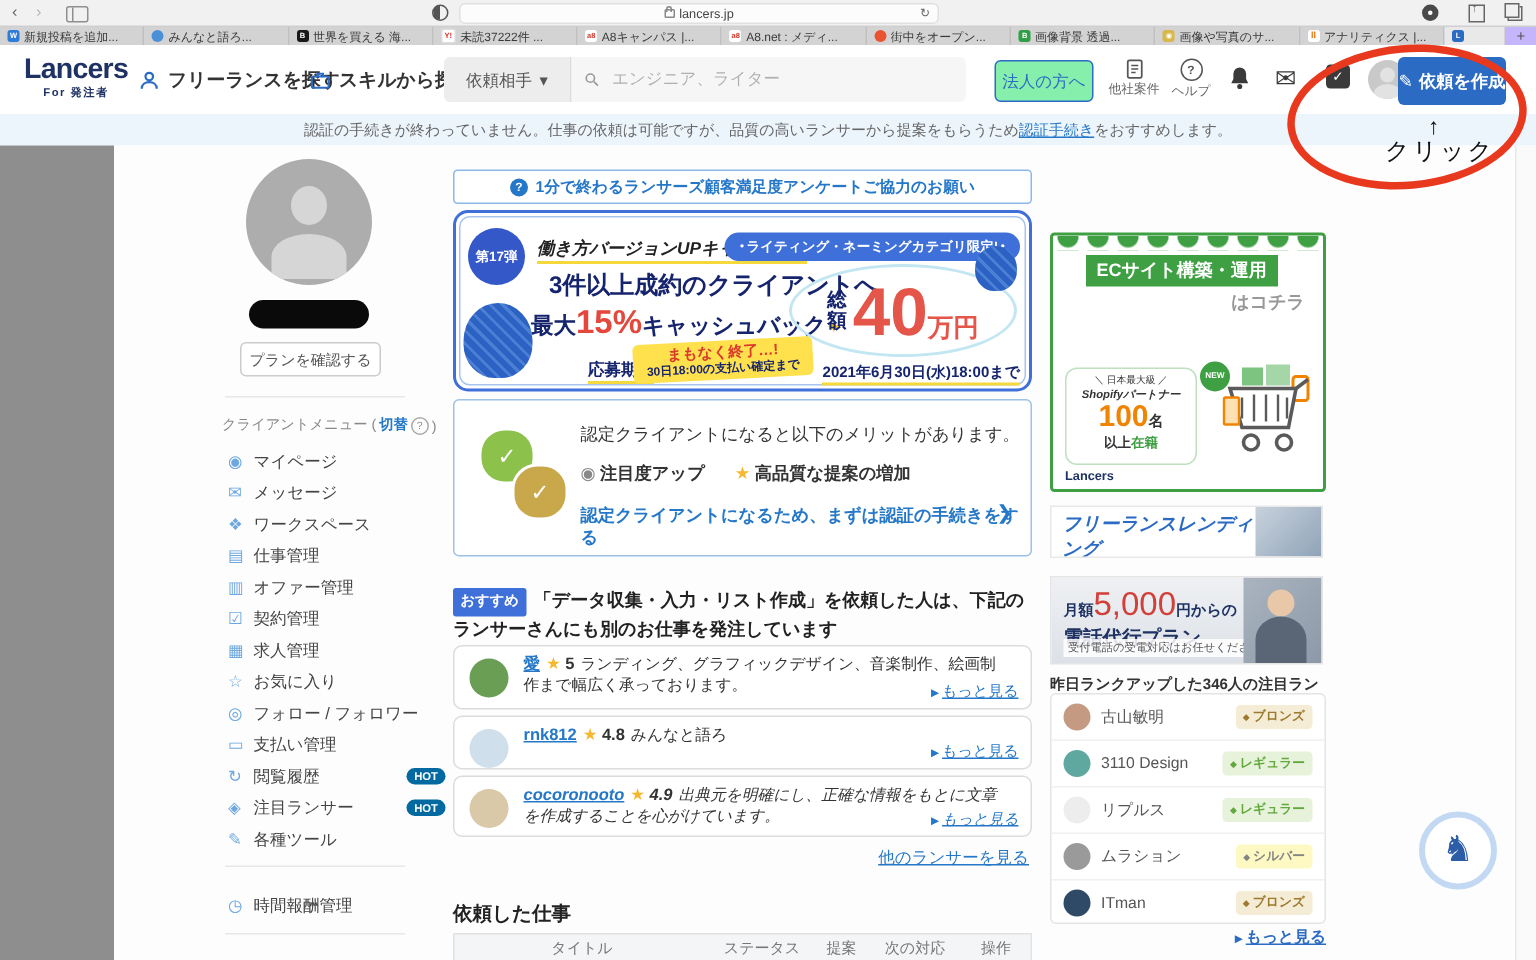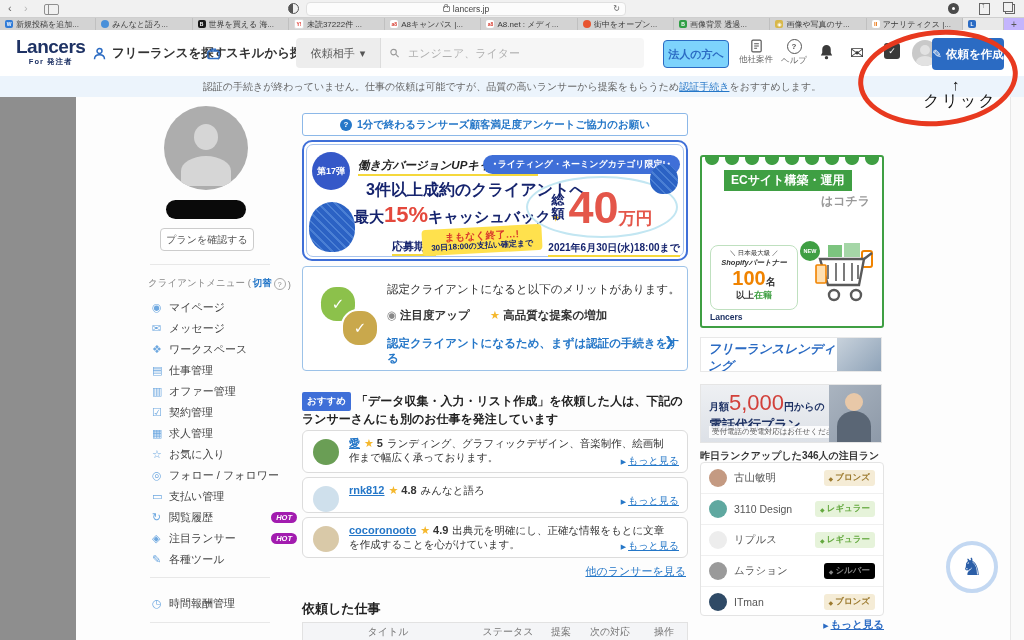--- a/index.html
+++ b/index.html
@@ -46,21 +46,21 @@
   #siteheader{position:absolute;left:0;top:30px;width:1024px;height:46px;background:#fff;border-bottom:1px solid #e6e6e6;}
   #logo{position:absolute;left:16px;top:7px;text-align:center;}
   #logo .l1{font-size:19px;font-weight:800;color:#1e3264;letter-spacing:-0.5px;line-height:20px;}
   #logo .l2{font-size:7.5px;font-weight:700;color:#1e3264;letter-spacing:1px;}
   .hnav{position:absolute;top:15px;display:flex;align-items:center;gap:5px;font-size:12.5px;font-weight:700;color:#333;cursor:pointer;}
   #searchwrap{position:absolute;left:296px;top:8px;width:348px;height:30px;display:flex;border-radius:4px;overflow:hidden;}
   #searchcat{flex:0 0 84px;background:#ededed;border-right:1px solid #dcdcdc;display:flex;align-items:center;justify-content:center;gap:5px;font-size:11px;color:#555;}
   #searchbox{flex:1;background:#f6f6f6;display:flex;align-items:center;padding:0 8px;gap:6px;}
   #searchbox input{border:none;background:transparent;outline:none;font-size:11px;color:#333;width:100%;font-family:inherit;}
   #searchbox input::placeholder{color:#b0b0b0;}
-  #corpbtn{position:absolute;left:663px;top:10px;width:64px;height:26px;border:1.5px solid #2b6bc3;border-radius:4px;background:#7dd3fc;color:#2b6bc3;font-size:11px;font-weight:700;display:flex;align-items:center;justify-content:center;}
+  #corpbtn{position:absolute;left:663px;top:10px;width:64px;height:26px;border:1.5px solid #2b6bc3;border-radius:4px;background:#86efac;color:#2b6bc3;font-size:11px;font-weight:400;display:flex;align-items:center;justify-content:center;}
   .hdricon{position:absolute;top:9px;width:36px;display:flex;flex-direction:column;align-items:center;gap:1px;font-size:8.5px;color:#666;}
   .qcirc{width:13px;height:13px;border:1.5px solid #555;border-radius:50%;display:flex;align-items:center;justify-content:center;font-size:8px;font-weight:700;color:#555;}
   .blackicon{position:absolute;top:13px;font-size:17px;color:#3a3a3a;}
   #clipicon{position:absolute;left:884px;top:13px;width:16px;height:16px;background:#3a3a3a;border-radius:3px;color:#fff;font-size:9px;display:flex;align-items:center;justify-content:center;}
   #hdravatar{position:absolute;left:912px;top:10px;width:26px;height:26px;border-radius:50%;background:#c9c9c9;overflow:hidden;}
   #hdravatar::before{content:"";position:absolute;left:8px;top:5px;width:10px;height:10px;border-radius:50%;background:#e2e2e2;}
   #hdravatar::after{content:"";position:absolute;left:4px;top:16px;width:18px;height:12px;border-radius:50%;background:#e2e2e2;}
   #createbtn{position:absolute;left:932px;top:8px;width:72px;height:32px;background:#2b6bc3;border-radius:4px;color:#fff;font-size:11.5px;font-weight:700;display:flex;align-items:center;justify-content:center;gap:4px;}
 
   
@@ -79,21 +79,21 @@
   #namebar{position:absolute;left:166px;top:103px;width:80px;height:19px;border-radius:10px;background:#0a0a0a;}
   #planbtn{position:absolute;left:160px;top:131px;width:92px;height:21px;border:1px solid #ccc;border-radius:4px;background:#fff;font-size:10px;color:#555;display:flex;align-items:center;justify-content:center;}
   .sdivider{position:absolute;left:150px;width:120px;height:1px;background:#e8e8e8;}
   #menutitle{position:absolute;left:148px;top:180px;font-size:9.5px;color:#888;display:flex;align-items:flex-end;gap:2px;}
   #menutitle .sw{color:#2577c8;font-weight:700;}
   #menutitle .mhelp{width:10px;height:10px;border:1px solid #aaa;border-radius:50%;font-size:7px;color:#888;display:flex;align-items:center;justify-content:center;}
   #menu{position:absolute;left:152px;top:200px;width:145px;}
   .mitem{height:21px;display:flex;align-items:center;cursor:pointer;}
   .micon{width:17px;font-size:11px;color:#6ea8e0;}
   .mlabel{font-size:11px;color:#444;}
-  .hotbadge{margin-left:auto;background:#a21caf;color:#fff;font-size:7.5px;font-weight:700;border-radius:8px;padding:1px 5px;font-style:italic;}
+  .hotbadge{margin-left:auto;background:#0369a1;color:#fff;font-size:7.5px;font-weight:700;border-radius:8px;padding:1px 5px;}
   #timeitem{position:absolute;left:152px;top:496px;display:flex;align-items:center;height:21px;}
 
   
   #maincol{position:absolute;left:302px;top:0;width:386px;height:543px;}
   #surveybox{position:absolute;left:0;top:16px;width:384px;height:21px;border:1px solid #8cb8e8;border-radius:3px;background:#fff;display:flex;align-items:center;justify-content:center;gap:5px;}
   #surveybox .qball{width:12px;height:12px;border-radius:50%;background:#2577c8;color:#fff;font-size:8px;font-weight:700;display:flex;align-items:center;justify-content:center;}
   #surveybox .stext{font-size:10.5px;font-weight:700;color:#2577c8;}
 
   #campaign{position:absolute;left:0;top:43px;width:382px;height:117px;border:2px solid #3f6fd8;border-radius:10px;background:#fff;}
   #campaign::before{content:"";position:absolute;inset:2px;border:1px solid #a8c4ee;border-radius:7px;}
@@ -129,21 +129,21 @@
   .meritbens .eye{color:#888;margin-right:3px;}
   .meritbens .st{color:#f5b82e;margin-right:3px;}
   .meritlink{position:absolute;left:84px;top:69px;font-size:11.5px;font-weight:700;color:#2577c8;}
   .meritchev{position:absolute;right:12px;top:67px;font-size:13px;font-weight:700;color:#2577c8;}
 
   #rectitle{position:absolute;left:0;top:295px;width:386px;font-size:12px;font-weight:800;color:#222;line-height:16.5px;}
   .recbadge{display:inline-block;background:#3f6fd8;color:#fff;font-size:9.5px;font-weight:700;border-radius:2px;padding:1px 5px;margin-right:5px;vertical-align:1px;}
   .lcard{position:absolute;left:0;width:384px;background:#fff;border:1px solid #dcdcdc;border-radius:6px;}
   #lcard0{top:333px;height:41px;}
   #lcard1{top:380px;height:34px;}
-  #lcard2{top:420px;height:39px;}
+  #lcard2{top:420px;height:39px;font-style:italic;}
   .lav{position:absolute;left:10px;top:8px;width:26px;height:26px;border-radius:50%;}
   .lbody{margin:5px 14px 0 46px;font-size:10.5px;color:#333;line-height:14px;}
   .lname{color:#2577c8;font-weight:700;font-size:11px;text-decoration:underline;margin-right:4px;}
   .lstar{color:#f5b82e;font-size:11px;}
   .lrate{font-weight:800;font-size:11px;margin-right:4px;}
   .lmore{position:absolute;right:8px;bottom:4px;font-size:10px;color:#2577c8;text-decoration:underline;}
   .lmore .arr{font-size:7px;text-decoration:none;display:inline-block;margin-right:2px;}
   #otherslink{position:absolute;right:2px;top:467px;font-size:11px;color:#2577c8;text-decoration:underline;margin-left:47px;}
 
   #jobshead{position:absolute;left:0;top:503px;font-size:13px;font-weight:800;color:#222;}
@@ -190,21 +190,21 @@
   #rankhead{position:absolute;left:0;top:352px;font-size:10px;font-weight:800;color:#333;}
   #rankcard{position:absolute;left:0;top:365px;width:182px;height:152px;background:#fff;border:1px solid #e4e4e4;border-radius:4px;}
   .rrow{height:30px;display:flex;align-items:center;padding:0 8px;border-bottom:1px solid #f0f0f0;}
   .rrow:last-child{border-bottom:none;}
   .rav{width:18px;height:18px;border-radius:50%;margin-right:7px;flex:0 0 18px;}
   .rname{flex:1;font-size:10.5px;color:#555;}
   .rbadge{font-size:8.5px;font-weight:700;border-radius:3px;padding:2px 5px;display:flex;align-items:center;gap:2px;}
   .rbadge .sh{font-size:6px;}
   .bz{background:#f5ecd6;color:#9c7a2e;}
   .rg{background:#e6f3da;color:#63a83e;}
-  .sv{background:#000000;color:#858585;}
+  .sv{background:#fef9c3;color:#858585;}
   #rankmore{position:absolute;right:0;top:521px;font-size:10.5px;color:#2b6bc3;text-decoration:underline;font-weight:700;}
   #rankmore .arr{font-size:7px;display:inline-block;margin-right:2px;}
 
   
   #chatmascot{position:absolute;left:946px;top:541px;width:44px;height:44px;border-radius:50%;border:4px solid #c3d8f2;background:#fff;display:flex;align-items:center;justify-content:center;}
   #chatmascot .kn{font-size:24px;color:#2b5ea7;line-height:24px;}
 
   
   #redellipse{position:absolute;left:858px;top:30px;width:150px;height:86px;border:5px solid #e8391f;border-radius:50%;transform:rotate(-5deg);z-index:60;pointer-events:none;}
   #annarrow{position:absolute;left:952px;top:76px;font-size:15px;font-weight:800;color:#111;z-index:61;}

